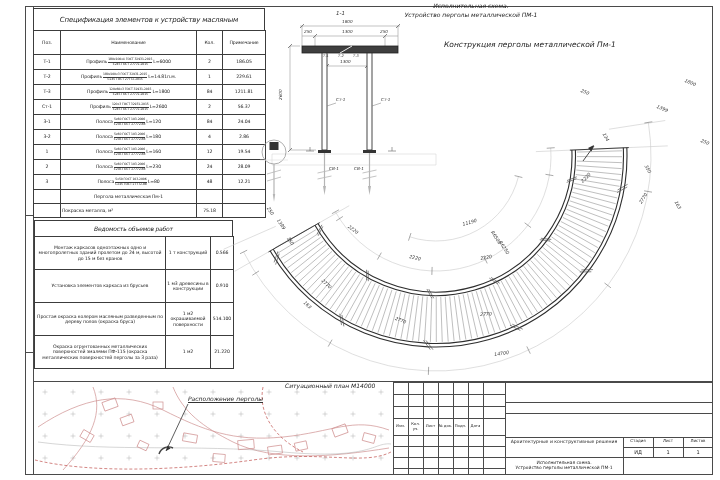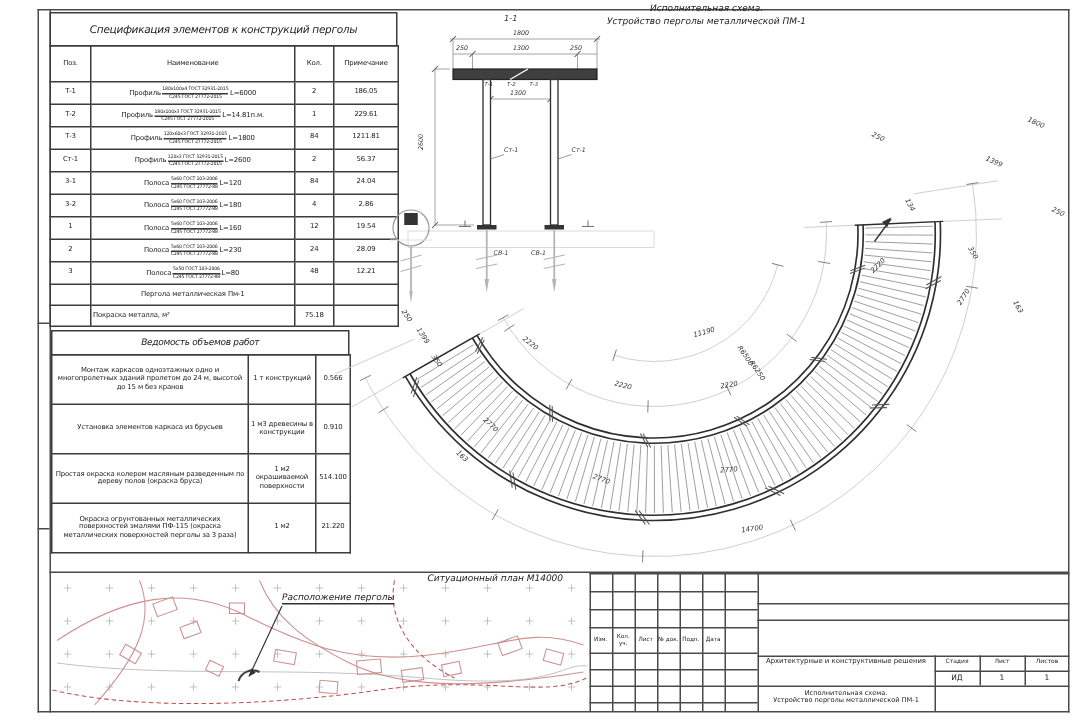--- a/index.html
+++ b/index.html
@@ -36,21 +36,21 @@
     <div class="hl" style="left:25px;top:474px;width:688px;"></div>
     <div class="vl" style="left:25px;top:6px;height:469px;"></div>
     <div class="vl" style="left:33px;top:6px;height:469px;"></div>
     <div class="vl" style="left:712px;top:6px;height:469px;"></div>
     <div class="hl" style="left:25px;top:215px;width:8px;"></div>
     <div class="hl" style="left:25px;top:352px;width:8px;"></div>
     <div class="hl" style="left:33px;top:381px;width:679px;"></div>
   </div>
 
   <div class="abs" style="left:33px;top:8px;width:232px;">
-    <div class="ttl" style="height:21px;margin-bottom:-1px;">Спецификация элементов к конструкций перголы</div>
+    <div class="ttl" style="height:21px;margin-bottom:-1px;">Спецификация элементов к устройству масляным</div>
     <table style="width:232px;">
       <colgroup>
           <col style="width:27px;">
           <col style="width:136px;">
           <col style="width:26px;">
           <col style="width:43px;">
         </colgroup>
       <thead>
         <tr style="height:24px;">
           <td>Поз.</td>
@@ -209,20 +209,21 @@
           <td>21.220</td>
         </tr>
         </tbody>
     </table>
   </div>
 
   <div class="cap" style="left:371px;top:1px;width:200px;text-align:center;font-size:6px;line-height:1.5;">
     <div>Исполнительная схема.</div>
     <div>Устройство перголы металлической ПМ-1</div>
   </div>
+  <div class="cap" style="left:444px;top:40px;font-size:7.5px;">Конструкция перголы металлической Пм-1</div>
 
   <div class="abs" style="left:240px;top:8px;width:200px;height:210px;">
     <svg id="elev-svg" width="200" height="210">
 
       <g stroke="#9a9a9a" stroke-width="0.6" fill="none">
         <line x1="60" y1="18" x2="160" y2="18"></line>
           <line x1="62" y1="28" x2="158" y2="28"></line>
         <line x1="62" y1="18" x2="62" y2="38"></line>
           <line x1="158" y1="18" x2="158" y2="38"></line>
         <line x1="75" y1="28" x2="75" y2="38"></line>

